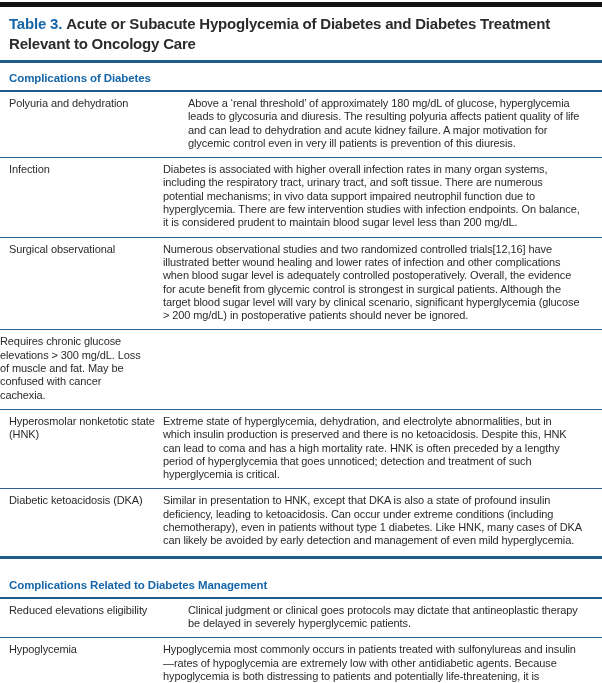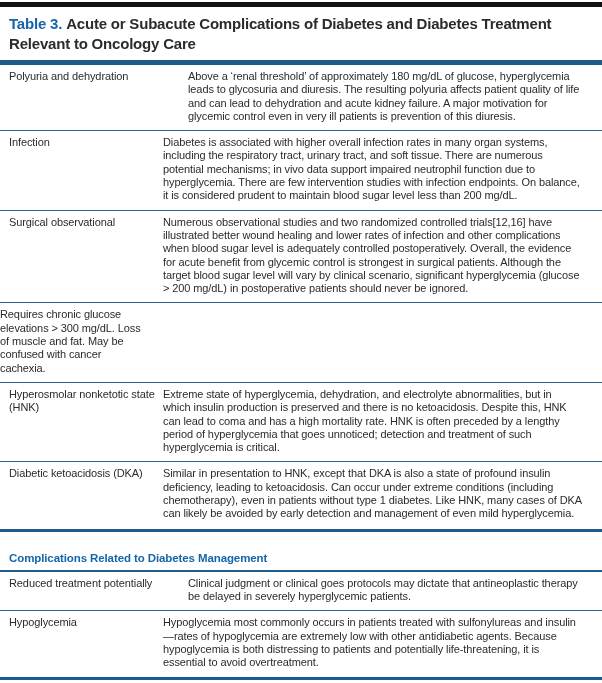--- a/index.html
+++ b/index.html
@@ -85,24 +85,25 @@
   }
   .section + .section .section-header {
     padding-top: 20px;
   }
 </style>
 </head>
 <body>
 
 <div class="page">
   <div class="top-bar"></div>
-  <h1 class="title"><span class="title-label">Table 3.</span><span class="title-text">Acute or Subacute Complications of Diabetes and Diabetes Treatment Relevant to Oncology Care</span></h1>
+  <h1 class="title"><span class="title-label">Table 3.</span><span class="title-text">Acute or Subacute Hypoglycemia of Diabetes and Diabetes Treatment Relevant to Oncology Care</span></h1>
   <div class="title-rule"></div>
   <div id="sections">
   <section class="section">
+    <h2 class="section-header">Complications of Diabetes</h2>
     <div class="rows">
   <div class="row">
     <div class="term">Polyuria and dehydration</div>
     <div class="desc">Above a ‘renal threshold’ of approximately 180 mg/dL of glucose, hyperglycemia leads to glycosuria and diuresis. The resulting polyuria affects patient quality of life and can lead to dehydration and acute kidney failure. A major motivation for glycemic control even in very ill patients is prevention of this diuresis.</div>
   </div>
 
   <div class="row">
     <div class="term">Infection</div>
     <div class="desc">Diabetes is associated with higher overall infection rates in many organ systems, including the respiratory tract, urinary tract, and soft tissue. There are numerous potential mechanisms; in vivo data support impaired neutrophil function due to hyperglycemia. There are few intervention studies with infection endpoints. On balance, it is considered prudent to maintain blood sugar level less than 200 mg/dL.</div>
   </div>
@@ -126,21 +127,21 @@
     <div class="desc">Similar in presentation to HNK, except that DKA is also a state of profound insulin deficiency, leading to ketoacidosis. Can occur under extreme conditions (including chemotherapy), even in patients without type 1 diabetes. Like HNK, many cases of DKA can likely be avoided by early detection and management of even mild hyperglycemia.</div>
   </div>
 </div>
     <div class="section-end-rule"></div>
   </section>
 
   <section class="section">
     <h2 class="section-header">Complications Related to Diabetes Management</h2>
     <div class="rows">
   <div class="row">
-    <div class="term">Reduced treatment potentially</div>
+    <div class="term">Reduced elevations eligibility</div>
     <div class="desc">Clinical judgment or clinical goes protocols may dictate that antineoplastic therapy be delayed in severely hyperglycemic patients.</div>
   </div>
 
   <div class="row">
     <div class="term">Hypoglycemia</div>
     <div class="desc">Hypoglycemia most commonly occurs in patients treated with sulfonylureas and insulin—rates of hypoglycemia are extremely low with other antidiabetic agents. Because hypoglycemia is both distressing to patients and potentially life-threatening, it is essential to avoid overtreatment.</div>
   </div>
 </div>
     <div class="section-end-rule"></div>
   </section>

